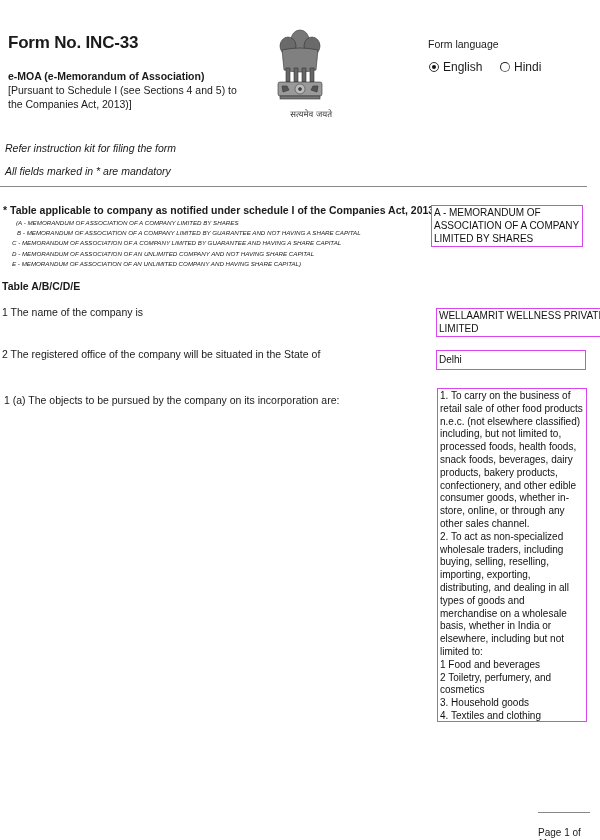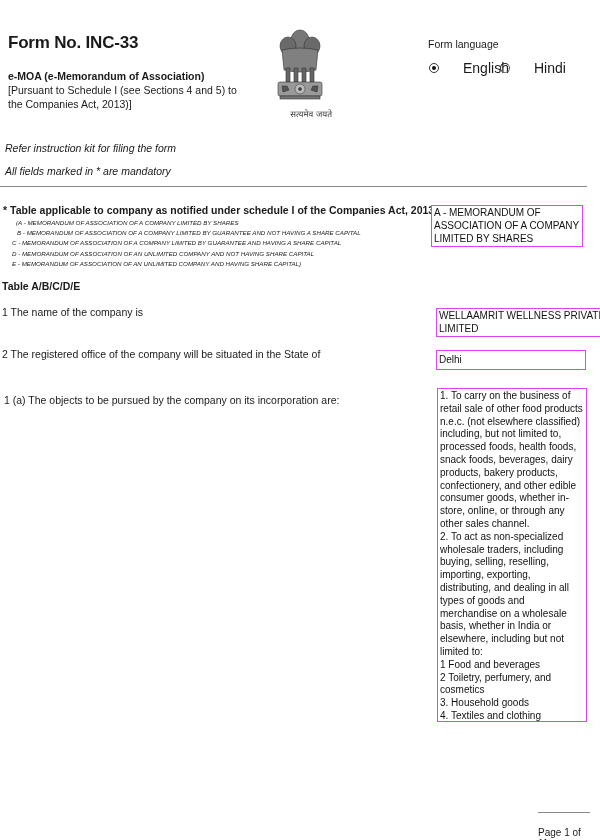--- a/index.html
+++ b/index.html
@@ -15,21 +15,21 @@
 
     .form-no { left: 8px; top: 33px; font-size: 17px; font-weight: bold; letter-spacing: -0.2px; }
     .emoa-title { left: 8px; top: 70px; font-size: 10.5px; font-weight: bold; }
     .emoa-sub { left: 8px; top: 84px; font-size: 10.5px; line-height: 13.5px; width: 240px; }
 
     .emblem { left: 268px; top: 26px; width: 64px; height: 96px; }
     .emblem svg { width: 64px; height: 80px; display: block; }
     .motto { position: absolute; left: 2px; top: 82px; width: 62px; text-align: right; font-size: 8.5px; color: #333; font-family: "DejaVu Sans", sans-serif; }
 
     .lang-label { left: 428px; top: 38px; font-size: 10.5px; }
-    .radio-row { top: 60px; font-size: 14px; display: flex; align-items: center; gap: 20px; }
+    .radio-row { top: 60px; font-size: 12px; display: flex; align-items: center; }
     .radio-en { left: 429px; }
     .radio-hi { left: 500px; }
     .radio-circle {
       width: 10px; height: 10px; border: 1px solid #333; border-radius: 50%;
       display: inline-flex; align-items: center; justify-content: center; margin-right: 4px;
     }
     .radio-circle .dot { width: 4px; height: 4px; border-radius: 50%; background: #111; }
     .radio-circle.off { border-color: #666; border-left-color: #222; border-top-color: #222; }
 
     .note { left: 5px; font-size: 10.5px; font-style: italic; }

